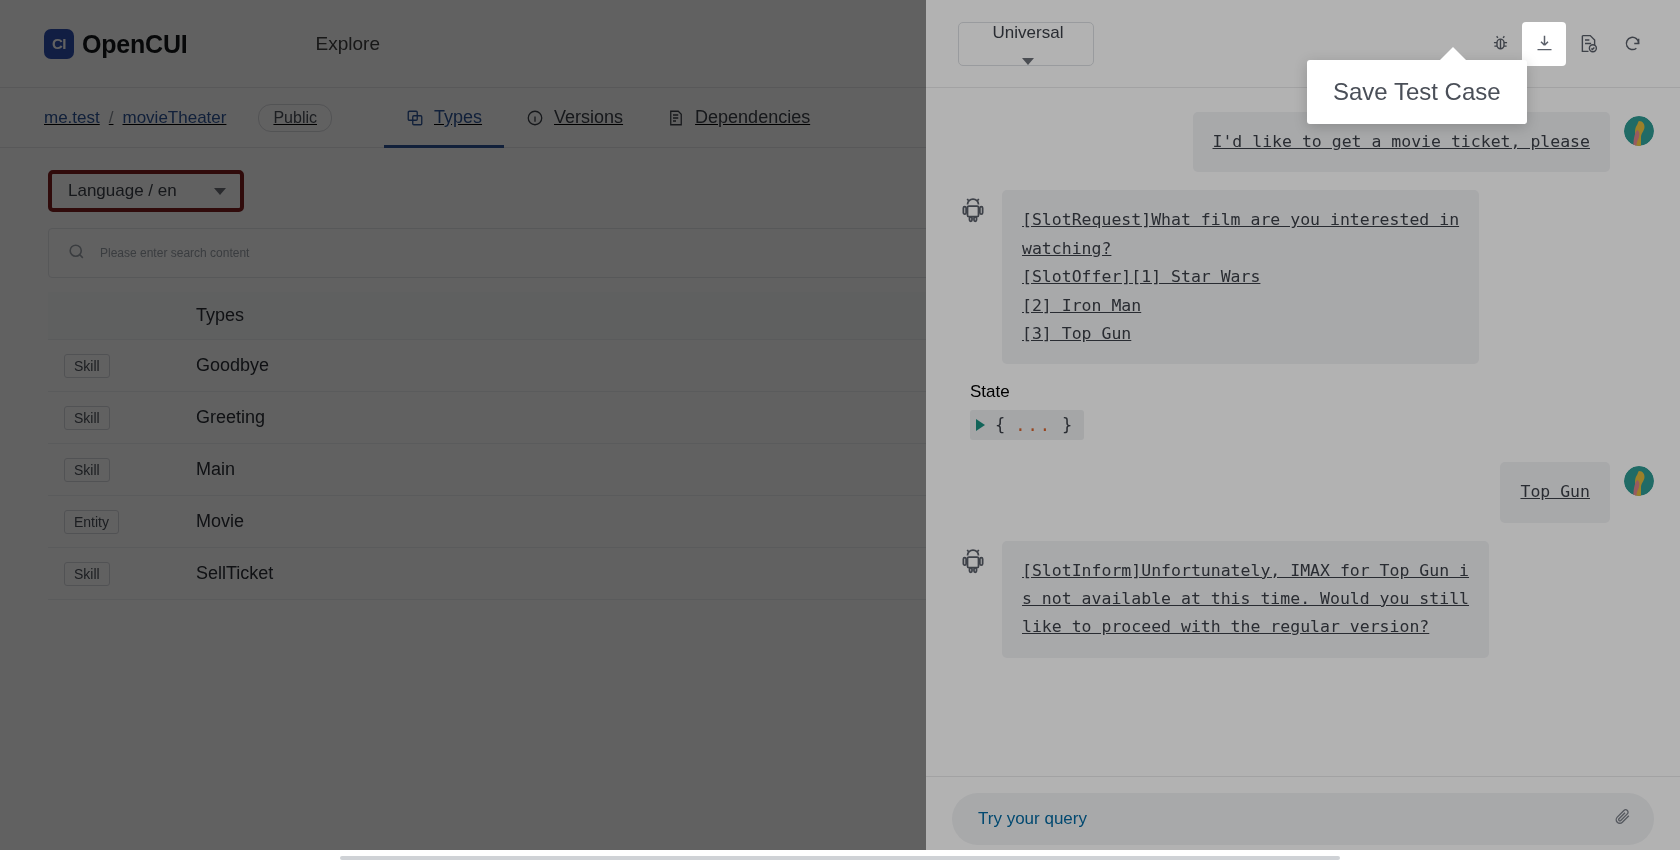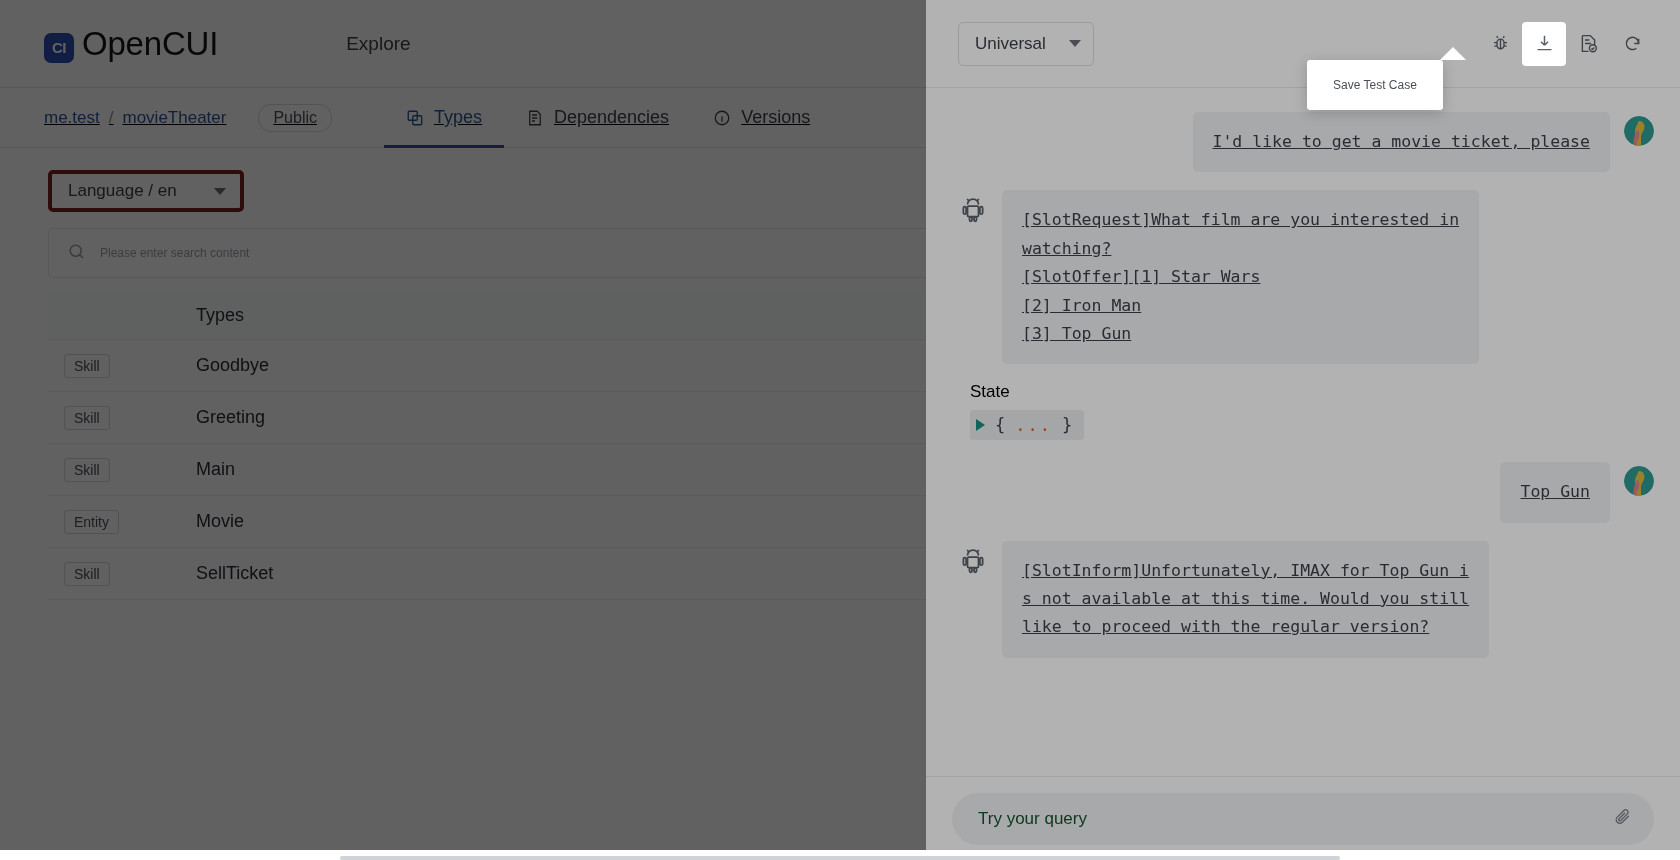--- a/index.html
+++ b/index.html
@@ -24,21 +24,21 @@
   .topbar {
     height: 88px; display: flex; align-items: center;
     padding: 0 0 0 44px; border-bottom: 1px solid #e8e8ea;
   }
   .brand { display: flex; align-items: flex-end; gap: 8px; }
   .brand-mark {
     width: 30px; height: 30px; border-radius: 7px; background: #2f4fb0;
     display: flex; align-items: center; justify-content: center;
     color: #fff; font-size: 15px; font-weight: 700; letter-spacing: -0.5px;
   }
-  .brand-name { font-size: 33px; color: #14161a; font-weight: 400; letter-spacing: -0.2px; }
+  .brand-name { font-size: 25px; color: #14161a; font-weight: 700; letter-spacing: -0.2px; }
   .nav-explore { margin-left: 128px; font-size: 19px; color: #404040; }
 
   
   .crumbrow {
     height: 60px; display: flex; align-items: center;
     padding: 0 0 0 44px; gap: 0; border-bottom: 1px solid #e8e8ea;
     position: relative;
     text-decoration: underline;
   }
   .crumb { font-size: 17px; color: #2f5699; }
@@ -104,21 +104,21 @@
     background: rgba(0,0,0,0.30); z-index: 60; pointer-events: none;
   }
   .chat-top {
     height: 88px; display: flex; align-items: center;
     padding: 0 26px 0 32px; border-bottom: 1px solid #e8e8ea;
     justify-content: space-between;
   }
   .select-universal {
     width: 136px; height: 44px; border: 1px solid #dcdee2; border-radius: 5px;
     display: flex; align-items: center; justify-content: space-between;
-    padding: 0 12px 0 16px; font-size: 17px; color: #3c4048;
+    padding: 0 12px 0 16px; font-size: 17px; color: #3c4048; flex-direction: column;
   }
   .chat-icons { display: flex; align-items: center; gap: 0; }
   .icon-btn {
     width: 44px; height: 44px; display: flex; align-items: center;
     justify-content: center; border-radius: 4px; color: #5a5f69;
   }
   .icon-btn.hover { background: #ffffff; position: relative; z-index: 70; }
 
   .chat-body { height: 688px; padding: 24px 26px 0 32px; overflow: hidden; }
   .msg-row { display: flex; margin-bottom: 18px; }
@@ -148,28 +148,28 @@
   .chat-input-wrap {
     position: absolute; left: 0; bottom: 0; width: 754px; height: 84px;
     border-top: 1px solid #e8e8ea; display: flex; align-items: center;
     padding: 0 26px 0 26px;
   }
   .chat-input {
     flex: 1; height: 52px; background: #f1f2f4; border-radius: 26px;
     display: flex; align-items: center; justify-content: space-between;
     padding: 0 22px 0 26px;
   }
-  .chat-ph { font-size: 17px; color: #14532d; }
+  .chat-ph { font-size: 17px; color: #0369a1; }
 
   
   .tooltip {
     position: absolute; z-index: 80;
     background: #ffffff; border-radius: 3px;
     box-shadow: 0 3px 14px rgba(0,0,0,0.18);
-    padding: 18px 26px; font-size: 12px; color: #4a4f58;
+    padding: 18px 26px; font-size: 24px; color: #4a4f58;
     white-space: nowrap;
   }
   .tooltip-arrow {
     position: absolute; z-index: 81; width: 0; height: 0;
     border-left: 13px solid transparent; border-right: 13px solid transparent;
     border-bottom: 13px solid #ffffff;
   }
   .bottom-bar {
     position: absolute; left: 0; bottom: 0; width: 1680px; height: 10px;
     background: #ffffff; z-index: 90;
@@ -206,34 +206,34 @@
             <svg width="18" height="18" viewBox="0 0 24 24" fill="none" stroke="currentColor" stroke-width="1.8">
               <rect x="3" y="3" width="12" height="12" rx="1.5"></rect>
               <rect x="9" y="9" width="12" height="12" rx="1.5"></rect>
             </svg>
           </span>
           <span>Types</span>
         </div>
         <div class="tab">
           <span>
             <svg width="18" height="18" viewBox="0 0 24 24" fill="none" stroke="currentColor" stroke-width="1.7">
+              <circle cx="12" cy="12" r="9"></circle>
+                <path d="M12 10v7M12 7h.01"></path>
+            </svg>
+          </span>
+          <span>Versions</span>
+        </div>
+        <div class="tab">
+          <span>
+            <svg width="18" height="18" viewBox="0 0 24 24" fill="none" stroke="currentColor" stroke-width="1.7">
               <path d="M5 3h10l4 4v14H5z"></path>
               <path d="M8 8h7M8 12h7M8 16h4"></path>
             </svg>
           </span>
           <span>Dependencies</span>
-        </div>
-        <div class="tab">
-          <span>
-            <svg width="18" height="18" viewBox="0 0 24 24" fill="none" stroke="currentColor" stroke-width="1.7">
-              <circle cx="12" cy="12" r="9"></circle>
-                <path d="M12 10v7M12 7h.01"></path>
-            </svg>
-          </span>
-          <span>Versions</span>
         </div>
       </div>
     </div>
 
     <div class="filterrow">
       <div class="select-lang">
         <span>Language / en</span>
         <span class="caret"></span>
       </div>
 

